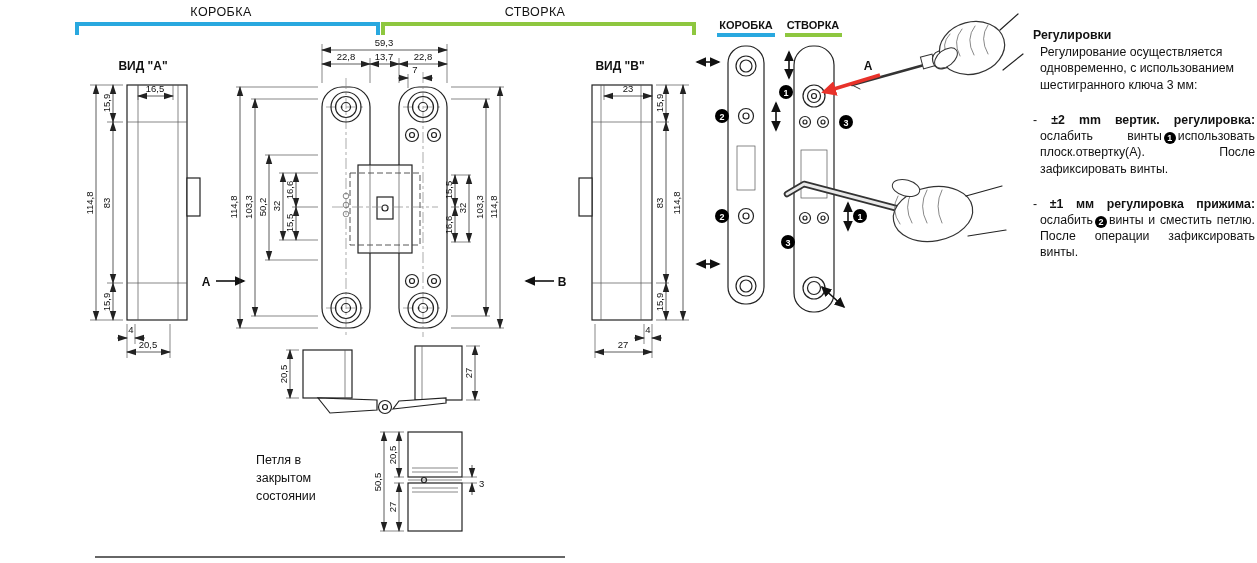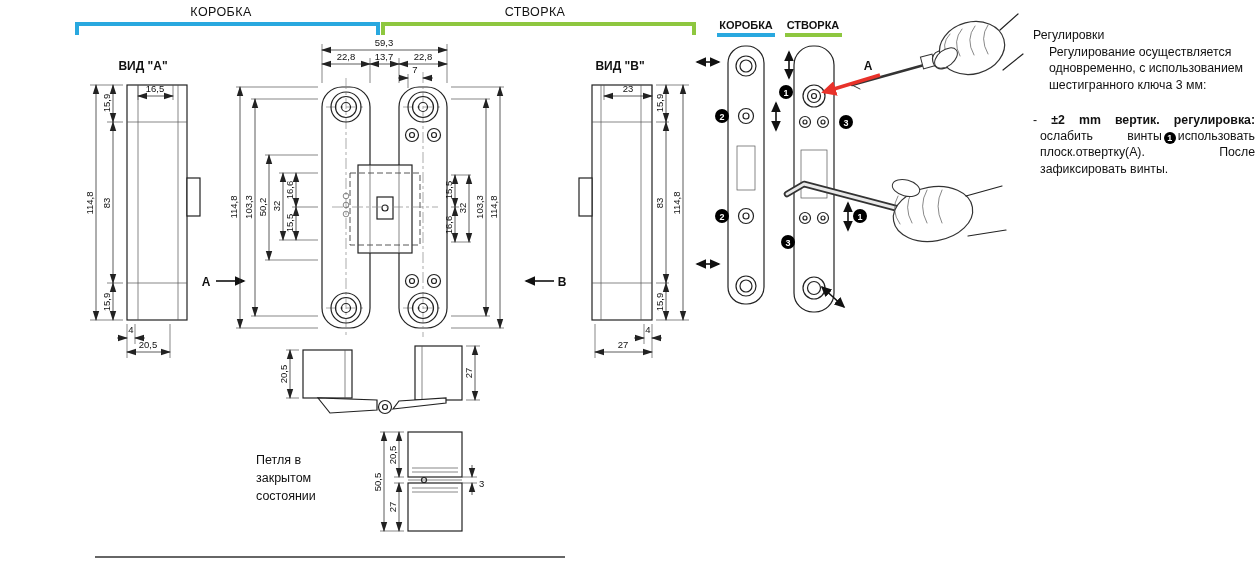--- a/index.html
+++ b/index.html
@@ -15,22 +15,22 @@
   .adj{stroke:#111;stroke-width:1.6;fill:none}
   .hand{stroke-linecap:round}
   text{font-family:"Liberation Sans",sans-serif;fill:#111}
   .dim{font-size:9.5px}
   .ttl{font-size:12px;font-weight:bold}
   .hdr{font-size:12.5px;letter-spacing:.4px}
   .hdr2{font-size:11px;font-weight:bold}
   .cap{font-size:12.5px}
   .badgetxt{font-size:9px;font-weight:bold;fill:#fff;text-anchor:middle}
   .instructions{position:absolute;left:1033px;top:27px;width:222px;font-size:12.3px;line-height:1.32;color:#111}
-  .instructions .ttl-h{font-weight:normal;margin:0 0 1px 0}
-  .instructions p{margin:0 0 2px 16px}
+  .instructions .ttl-h{font-weight:bold;margin:0 0 1px 0}
+  .instructions p{margin:0 0 2px 7px}
   .adj-item{padding-left:7px;text-indent:-7px;text-align:justify;margin-top:19px}
   .badge{display:inline-block;width:12px;height:12px;border-radius:50%;background:#000;color:#fff;font-size:9px;font-weight:bold;line-height:12px;text-align:center;text-indent:0;vertical-align:-1px;margin:0 2px}
 </style>
 </head>
 <body>
 
 <div class="canvas">
 
 <svg width="1257" height="563" viewBox="0 0 1257 563">
   <defs>
@@ -390,15 +390,20 @@
 </svg>
 
 <div class="instructions">
   <div class="ttl-h">Регулировки</div>
   <p>Регулирование осуществляется одновременно, с использованием шестигранного ключа 3 мм:</p>
   <div class="adj-item">
     <span>-</span>
     <b>±2 mm вертик. регулировка:</b>
     <span>ослабить винты</span><span class="badge">1</span><span>использовать плоск.отвертку(А). После зафиксировать винты.</span>
   </div>
+  <div class="adj-item">
+    <span>-</span>
+    <b>±1 мм регулировка прижима:</b>
+    <span>ослабить</span><span class="badge">2</span><span>винты и сместить петлю. После операции зафиксировать винты.</span>
+  </div>
 </div>
 
 </div>
 
 </body></html>

